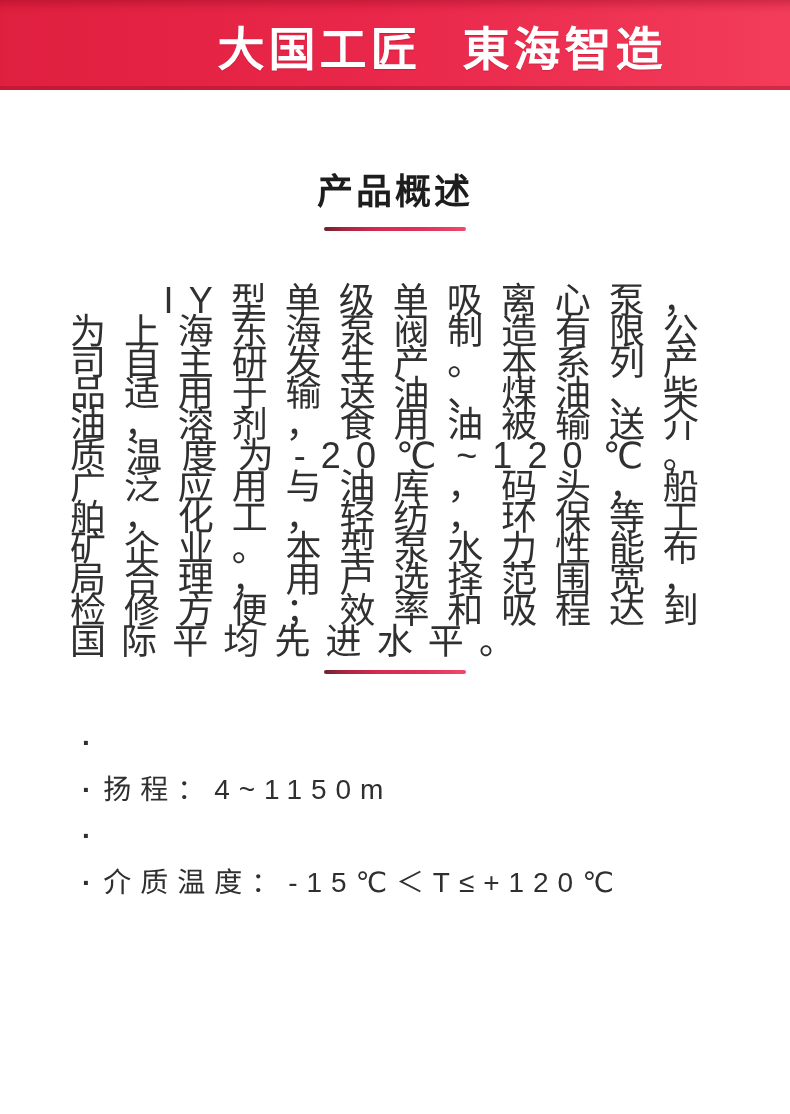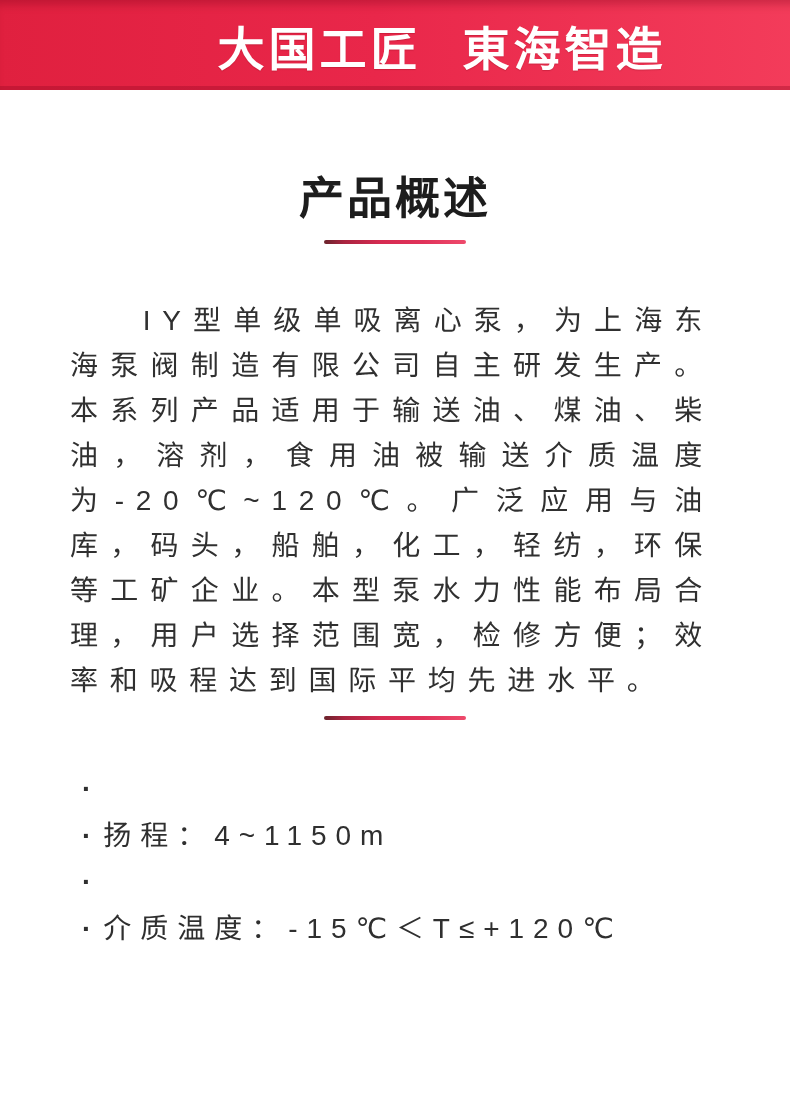--- a/index.html
+++ b/index.html
@@ -37,42 +37,42 @@
     letter-spacing: 4px;
     word-spacing: 24px;
     white-space: nowrap;
     text-shadow: 0 1px 1px rgba(120, 0, 20, 0.25);
   }
 
   
   .sec-title {
     margin: 0;
     text-align: center;
-    font-size: 45px;
+    font-size: 36px;
     font-weight: bold;
     letter-spacing: 3px;
     color: #1d1d1d;
   }
   .sec-overview .sec-title { margin-top: 72px; }
   .sec-conditions .sec-title { margin-top: 60px; }
 
   .title-underline {
     width: 142px;
     height: 4px;
     margin: 13px auto 0 auto;
     border-radius: 2px;
     background: linear-gradient(90deg,
       #6a242c 0%, #a92440 14%, #d62b51 40%, #e0325a 70%, #ee4a6b 100%);
   }
 
   
   .para {
     margin: 54px 76px 0 70px;
-    font-size: 28px;
-    line-height: 45px;
+    font-size: 36px;
+    line-height: 31px;
     letter-spacing: 0.42em;
     text-align: justify;
     text-indent: 2.6em;
     color: #303030;
   }
 
   
   .bullets {
     list-style: none;
     margin: 46px 50px 0 82px;

